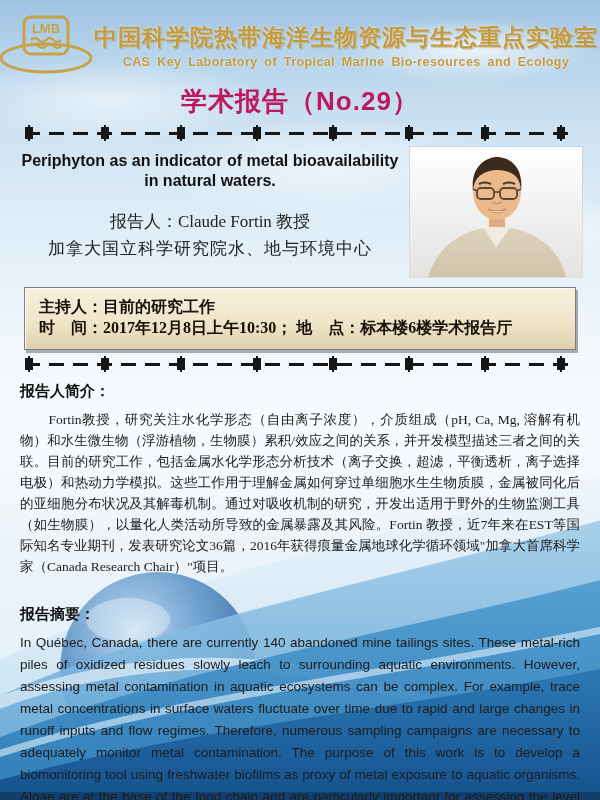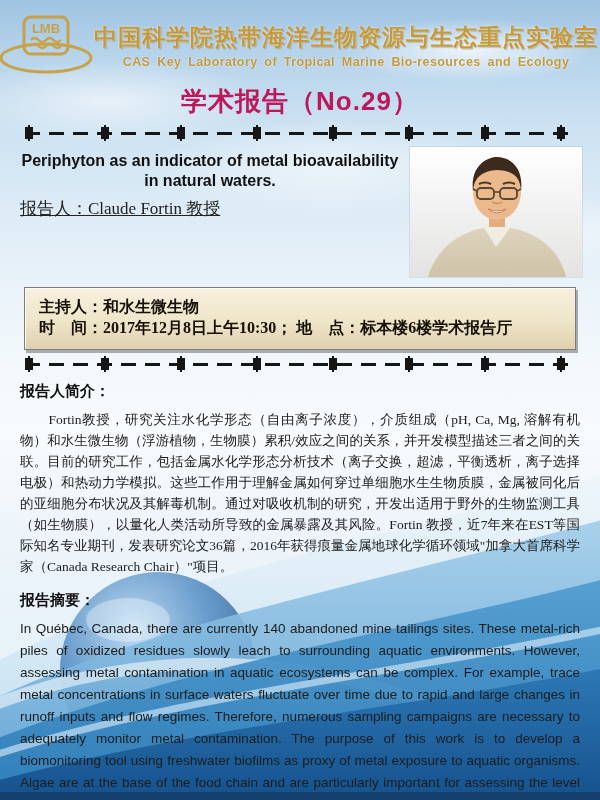--- a/index.html
+++ b/index.html
@@ -44,21 +44,21 @@
       repeating-linear-gradient(90deg,transparent 0 3px,#161616 3px 5px,transparent 5px 76px);
     background-size:100% 12px,100% 3px,100% 2px,100% 2px;
     background-position:0 2px,0 7px,0 0,0 14px;
     background-repeat:no-repeat,no-repeat,no-repeat,no-repeat;
   }
   .title-row{display:flex;align-items:flex-start;padding:6px 18px 0 20px;}
   .title-left{flex:1 1 auto;padding-right:10px;}
   .talk-title{
     font-size:16px;line-height:1.22;font-weight:bold;color:#121212;text-align:center;margin:4px 0 0 0;
   }
-  .speaker-block{margin-top:7px;font-family:"Liberation Serif","DejaVu Serif",serif;color:#222;text-decoration:underline;}
+  .speaker-block{margin-top:20px;text-align:center;font-family:"Liberation Serif","DejaVu Serif",serif;color:#222;}
   .speaker-line{font-size:17px;}
   .speaker-affiliation{font-size:17px;margin-top:4px;letter-spacing:1px;}
   .photo-frame{flex:none;width:172px;height:130px;background:#fff;box-shadow:0 0 0 1px rgba(0,0,0,.08);}
   .info-box{
     margin:10px 24px 2px 24px;
     background:linear-gradient(180deg,#f7f0de 0%,#efe5c9 55%,#ddd0ae 100%);
     border:1px solid #7d7d7d;
     box-shadow:2px 3px 0 rgba(95,95,95,.5), inset 1px 1px 0 rgba(255,255,255,.85);
     padding:9px 14px 10px 14px;
     font-family:"Liberation Serif","DejaVu Serif",serif;font-weight:bold;color:#161006;
@@ -133,20 +133,21 @@
 
   <div class="series-title">学术报告（No.29）</div>
 
   <div class="track-divider"></div>
 
   <div class="title-row">
     <div class="title-left">
       <div class="talk-title">Periphyton as an indicator of metal bioavailability in natural waters.</div>
       <div class="speaker-block">
         <div class="speaker-line">报告人：Claude Fortin 教授</div>
+        <div class="speaker-affiliation">加拿大国立科学研究院水、地与环境中心</div>
       </div>
     </div>
     <svg class="photo-frame" viewBox="0 0 172 130" xmlns="http://www.w3.org/2000/svg">
       <defs>
         <linearGradient id="gphoto" x1="0" y1="0" x2="0" y2="1">
           <stop offset="0" stop-color="#ffffff"></stop>
           <stop offset="1" stop-color="#e4e3e2"></stop>
         </linearGradient>
         <linearGradient id="gshirt" x1="0" y1="0" x2="0" y2="1">
           <stop offset="0" stop-color="#ddd3bd"></stop>
@@ -165,28 +166,28 @@
       <line x1="67" y1="44" x2="63" y2="42" stroke="#5a4632" stroke-width="1.6"></line>
       <line x1="107" y1="44" x2="111" y2="42" stroke="#5a4632" stroke-width="1.6"></line>
       <path d="M 69 37 q 6 -3 12 0" fill="none" stroke="#4a3726" stroke-width="2"></path>
       <path d="M 93 37 q 6 -3 12 0" fill="none" stroke="#4a3726" stroke-width="2"></path>
       <path d="M 78 62 q 9 8 18 0 q -9 4 -18 0 Z" fill="#ffffff" stroke="#b97f57" stroke-width="1"></path>
       <path d="M 82 55 q 5 3 10 0" fill="none" stroke="#c98f63" stroke-width="1.4"></path>
     </svg>
   </div>
 
   <div class="info-box">
-    <div class="host-line">主持人：和水生微生物</div>
+    <div class="host-line">主持人：目前的研究工作</div>
     <div class="time-place-line">时　间：2017年12月8日上午10:30； 地　点：标本楼6楼学术报告厅</div>
   </div>
 
   <div class="track-divider"></div>
 
   <div class="body-sections">
     <div class="section-heading">报告人简介：</div>
     <div class="bio-text">　　Fortin教授，研究关注水化学形态（自由离子浓度），介质组成（pH, Ca, Mg, 溶解有机物）和水生微生物（浮游植物，生物膜）累积/效应之间的关系，并开发模型描述三者之间的关联。目前的研究工作，包括金属水化学形态分析技术（离子交换，超滤，平衡透析，离子选择电极）和热动力学模拟。这些工作用于理解金属如何穿过单细胞水生生物质膜，金属被同化后的亚细胞分布状况及其解毒机制。通过对吸收机制的研究，开发出适用于野外的生物监测工具（如生物膜），以量化人类活动所导致的金属暴露及其风险。Fortin 教授，近7年来在EST等国际知名专业期刊，发表研究论文36篇，2016年获得痕量金属地球化学循环领域"加拿大首席科学家（Canada Research Chair）"项目。</div>
 
-    <div class="section-heading" style="margin-top:14px;">报告摘要：</div>
+    <div class="section-heading" style="margin-top:28px;">报告摘要：</div>
     <div class="abstract-text">In Québec, Canada, there are currently 140 abandoned mine tailings sites. These metal-rich piles of oxidized residues slowly leach to surrounding aquatic environments. However, assessing metal contamination in aquatic ecosystems can be complex. For example, trace metal concentrations in surface waters fluctuate over time due to rapid and large changes in runoff inputs and flow regimes. Therefore, numerous sampling campaigns are necessary to adequately monitor metal contamination. The purpose of this work is to develop a biomonitoring tool using freshwater biofilms as proxy of metal exposure to aquatic organisms. Algae are at the base of the food chain and are particularly important for assessing the level of metal bioaccumulation and potential trophic transfer to higher organisms. We collected biofilm samples in many areas in Eastern Canada and have observed clear relationships between free metal ion and biofilm metal concentrations. We also examined the effects of water hardness and pH on metal accumulation by periphyton. Our results suggest that metal content in biofilm cells is a robust indicator of metal exposure and that periphyton makes a promising biomonitoring tool.</div>
 
   </div>
 
 </div>
 
 </body></html>

